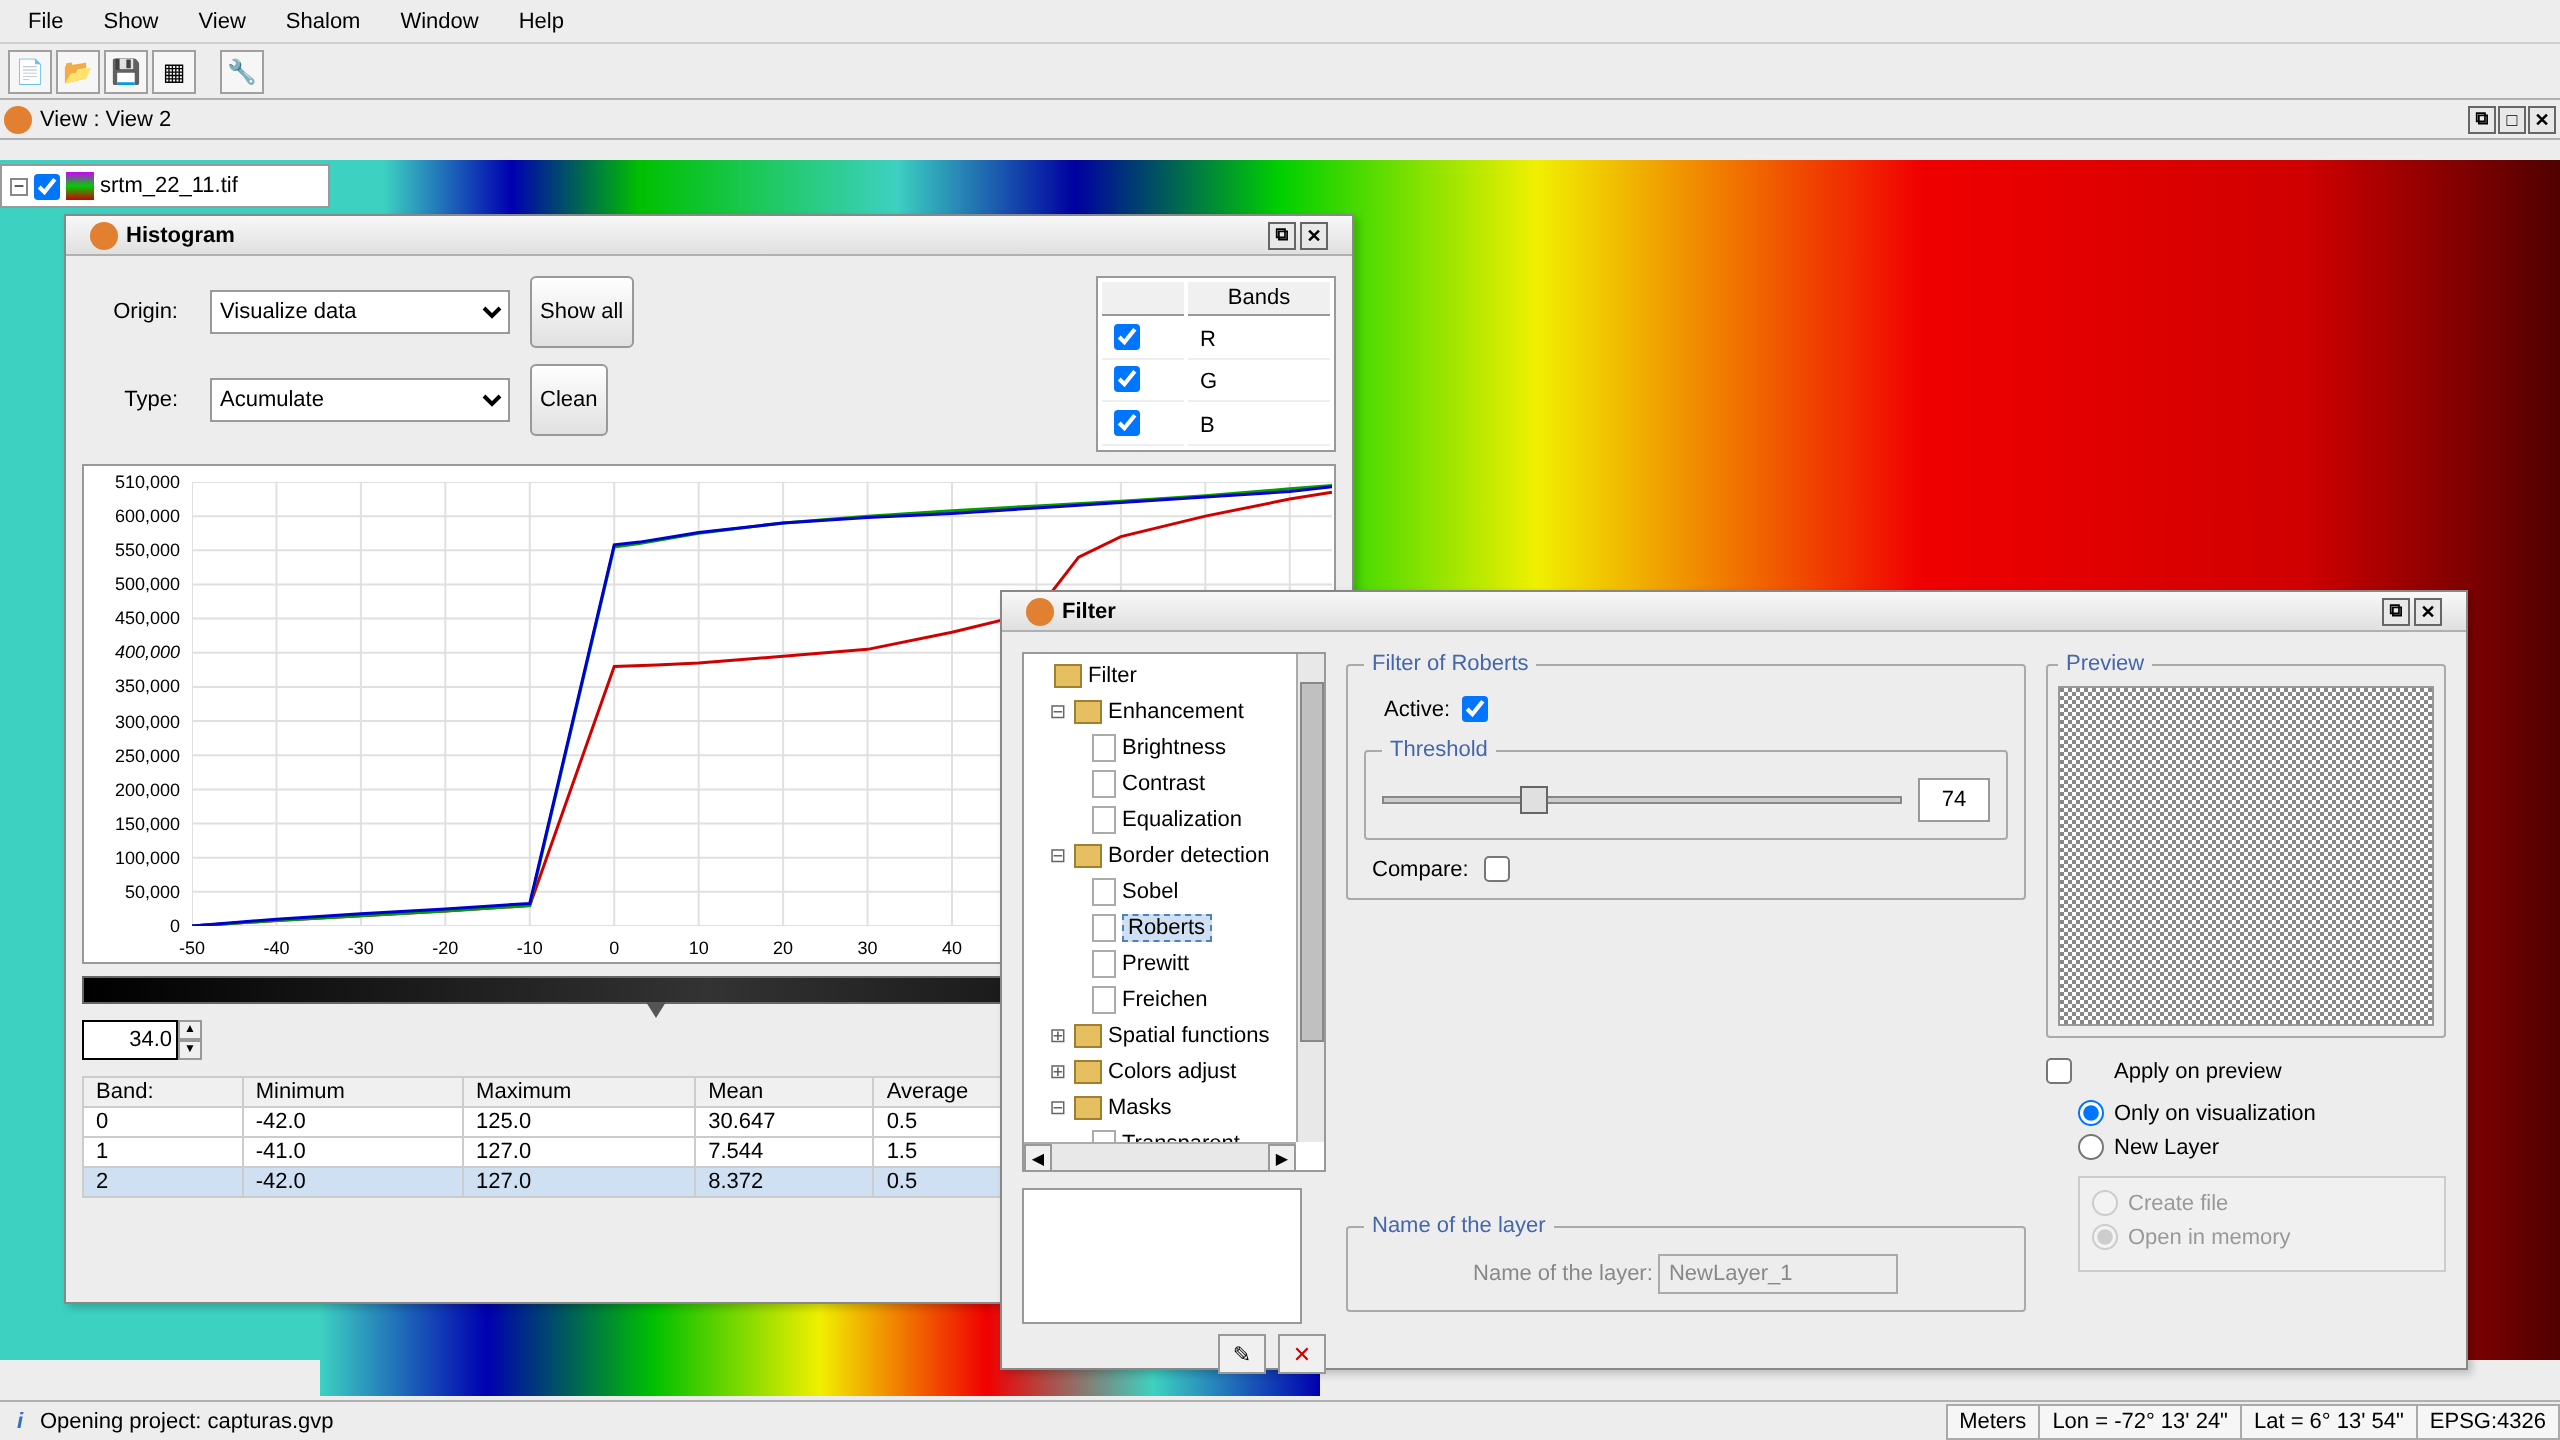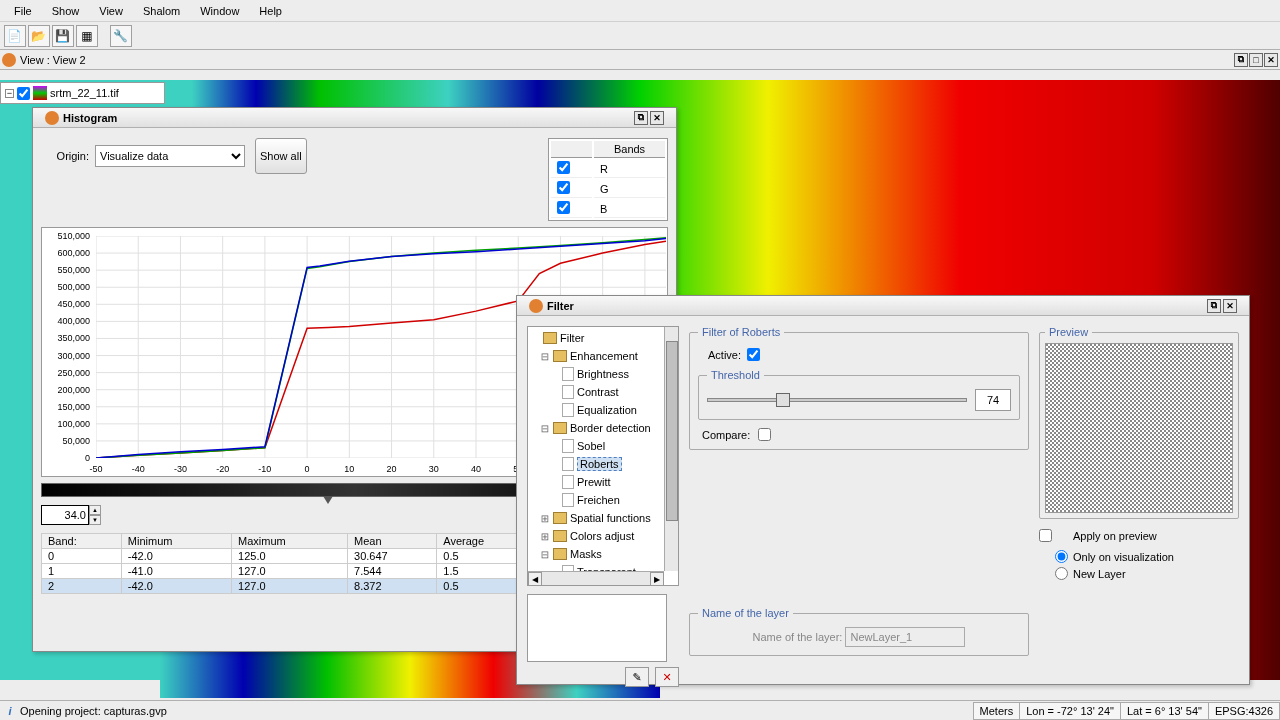--- a/index.html
+++ b/index.html
@@ -91,21 +91,21 @@
 .histogram {
   left: 32px; top: 107px;
   width: 645px; height: 545px;
 }
 .hist-controls {
   display: flex;
   padding: 10px 8px 6px 8px;
 }
 .hist-left { flex: 1; }
 .hist-row { display: flex; align-items: center; margin-bottom: 8px; }
-.hist-row label { width: 48px; text-align: right; margin-right: 6px; }
+.hist-row label { width: 48px; text-align: right; margin-right: 16px; }
 .hist-row select { width: 150px; height: 22px; border: 1px solid #999; background: #fff; font-size: 11px; }
 .hist-row button { margin-left: 10px; height: 36px; padding: 0 4px; border: 1px solid #999; background: linear-gradient(#fff,#e0e0e0); border-radius: 3px; font-size: 11px; }
 .bands-table {
   border: 1px solid #999;
   background: #fff;
   width: 120px;
 }
 .bands-table th { background: #f0f0f0; border-bottom: 1px solid #999; padding: 2px 6px; font-weight: normal; }
 .bands-table td { padding: 1px 6px; border-bottom: 1px solid #eee; }
 .bands-table .cb { width: 13px; height: 13px; }
@@ -132,21 +132,21 @@
   border: 1px solid #999;
   border-collapse: collapse;
   background: #fff;
 }
 .stats-table th, .stats-table td { border: 1px solid #ccc; padding: 1px 6px; text-align: left; font-size: 11px; font-weight: normal; }
 .stats-table th { background: #f0f0f0; }
 .stats-table tr.sel td { background: #cfe0f2; }
 .hide-btn { margin: 12px 8px 0 auto; display: block; height: 24px; padding: 0 14px; border: 1px solid #999; background: linear-gradient(#fff,#e0e0e0); border-radius: 3px; font-size: 11px; }
 .filter {
   left: 500px; top: 295px;
-  width: 734px; height: 390px; margin-left: 16px;
+  width: 734px; height: 390px;
 }
 .filter-body { display: flex; padding: 10px; gap: 10px; height: calc(100% - 20px); }
 .filter-tree {
   width: 152px;
   height: 260px;
   border: 1px solid #999;
   background: #fff;
   overflow: hidden;
   position: relative;
 }
@@ -250,20 +250,25 @@
       <div class="win-btn">⧉</div>
       <div class="win-btn">✕</div>
     </div>
   </div>
   <div class="hist-controls">
     <div class="hist-left">
       <div class="hist-row">
         <label>Origin:</label>
         <select><option>Visualize data</option></select>
         <button>Show all</button>
+      </div>
+      <div class="hist-row">
+        <label>Type:</label>
+        <select><option>Acumulate</option></select>
+        <button>Clean</button>
       </div>
     </div>
     <table class="bands-table">
       <tbody>
           <tr>
             <th></th>
             <th>Bands</th>
           </tr>
       <tr>
             <td><input type="checkbox" class="cb" checked="" style=""></td>
@@ -316,21 +321,21 @@
         <polyline points="0,222 42.22222222222222,218.58461538461538 84.44444444444444,215.8523076923077 126.66666666666666,213.46153846153845 168.88888888888889,210.72923076923078 211.1111111111111,31.42153846153846 223.77777777777777,30.05538461538464 253.33333333333331,25.273846153846137 295.55555555555554,20.49230769230769 337.77777777777777,17.75999999999999 380,15.710769230769245 422.2222222222222,12.978461538461545 464.4444444444444,10.246153846153845 506.66666666666663,7.513846153846146 548.8888888888889,4.781538461538446 570,2.390769230769223" fill="none" stroke="#0000d0" stroke-width="1.5"></polyline>
       </svg>
   <div class="ytick" style="top: 225px;">0</div>
       <div class="ytick" style="top: 207.923px;">50,000</div>
       <div class="ytick" style="top: 190.846px;">100,000</div>
       <div class="ytick" style="top: 173.769px;">150,000</div>
       <div class="ytick" style="top: 156.692px;">200,000</div>
       <div class="ytick" style="top: 139.615px;">250,000</div>
       <div class="ytick" style="top: 122.538px;">300,000</div>
       <div class="ytick" style="top: 105.462px;">350,000</div>
-      <div class="ytick" style="top: 88.3846px;">400,000</div>
+      <div class="ytick" style="top: 88.3846px; font-style: italic;">400,000</div>
       <div class="ytick" style="top: 71.3077px;">450,000</div>
       <div class="ytick" style="top: 54.2308px;">500,000</div>
       <div class="ytick" style="top: 37.1538px;">550,000</div>
       <div class="ytick" style="top: 20.0769px;">600,000</div>
       <div class="ytick" style="top: 3px;">510,000</div>
       <div class="xtick" style="left: 54px;">-50</div>
       <div class="xtick" style="left: 96.2222px;">-40</div>
       <div class="xtick" style="left: 138.444px;">-30</div>
       <div class="xtick" style="left: 180.667px;">-20</div>
       <div class="xtick" style="left: 222.889px;">-10</div>
@@ -535,20 +540,30 @@
       <div class="radio-group">
         <div class="radio-row">
             <input type="radio" checked="" style="">
             <span>Only on visualization</span>
           </div>
         <div class="radio-row">
             <input type="radio" style="">
             <span>New Layer</span>
           </div>
       </div>
+      <div class="sub-opts">
+        <div class="radio-row">
+            <input type="radio" disabled="" style="">
+            <span>Create file</span>
+          </div>
+        <div class="radio-row">
+            <input type="radio" disabled="" checked="" style="">
+            <span>Open in memory</span>
+          </div>
+      </div>
     </div>
   </div>
 </div>
 
 <div class="statusbar">
   <span class="info-ico">i</span>
   <span>Opening project: capturas.gvp</span>
   <div class="spacer"></div>
   <div class="cell">Meters</div>
   <div class="cell">Lon = -72° 13' 24"</div>

